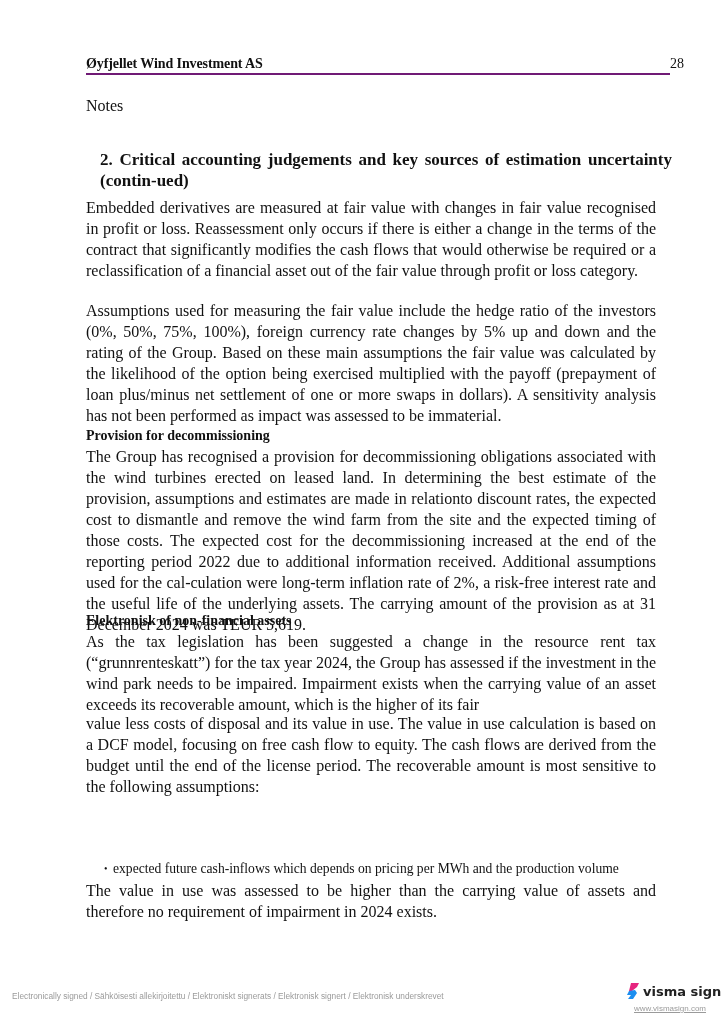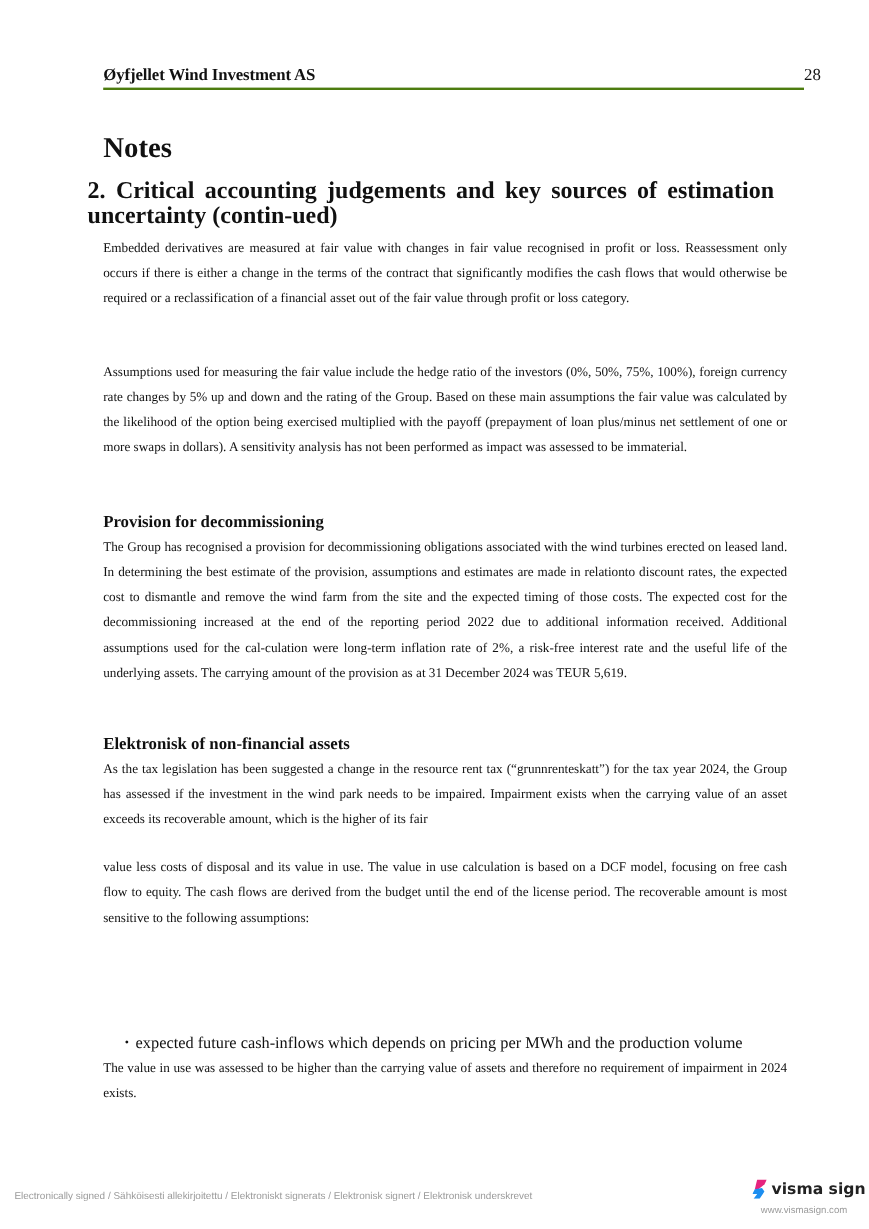--- a/index.html
+++ b/index.html
@@ -2,42 +2,42 @@
 <html><head>
   <meta charset="utf-8">
   <style>
     html, body { margin: 0; padding: 0; background: #ffffff; }
     body {
       width: 724px; height: 1024px; position: relative; overflow: hidden;
       font-family: "Liberation Serif", serif; color: #111;
     }
     .page-header {
       position: absolute; left: 86px; top: 56px; width: 584px;
-      border-bottom: 2px solid #4d7c0f; height: 17px;
+      border-bottom: 2px solid #701a75; height: 17px;
     }
     .company-name {
       position: absolute; left: 0; top: 0;
       font-weight: bold; font-size: 14px; letter-spacing: -0.1px;
     }
     .page-number {
       position: absolute; left: 670px; top: 56px;
       font-size: 14px;
     }
     .section-title {
-      position: absolute; left: 86px; top: 111px;
-      font-weight: bold; font-size: 24px;
+      position: absolute; left: 86px; top: 97px;
+      font-weight: normal; font-size: 16px;
     }
     .note-heading {
-      position: absolute; left: 73px; top: 149px; width: 572px;
-      font-weight: bold; font-size: 20px; line-height: 21px;
+      position: absolute; left: 100px; top: 149px; width: 572px;
+      font-weight: bold; font-size: 17px; line-height: 21px;
       text-align: justify;
     }
     .para {
       position: absolute; left: 86px; width: 570px;
-      font-size: 11px; line-height: 21px; text-align: justify;
+      font-size: 16px; line-height: 21px; text-align: justify;
       margin: 0;
     }
     .subheading {
       position: absolute; left: 86px;
       font-weight: bold; font-size: 14px; line-height: 21px;
     }
     .bullets {
       position: absolute; left: 86px; top: 839px; width: 570px;
       list-style: none; margin: 15px; padding: 0;
       font-size: 13.6px; line-height: 29px;
@@ -50,21 +50,21 @@
       line-height: 13px;
     }
     .visma-logo {
       position: absolute; left: 627px; top: 983px;
       display: flex; align-items: center;
       font-family: "DejaVu Sans", sans-serif; font-weight: bold; font-size: 13px; color: #222;
     }
     .visma-logo svg { margin-right: 4px; }
     .visma-url {
       position: absolute; left: 634px; top: 1004px;
-      font-family: "Liberation Sans", sans-serif; font-size: 8px; color: #9a9a9a;
+      font-family: "Liberation Sans", sans-serif; font-size: 8px; color: #9a9a9a; text-decoration: underline;
     }
   </style>
 </head>
 <body>
 
 <div class="page-header">
   <span class="company-name">Øyfjellet Wind Investment AS</span>
 </div>
 <span class="page-number">28</span>
 

